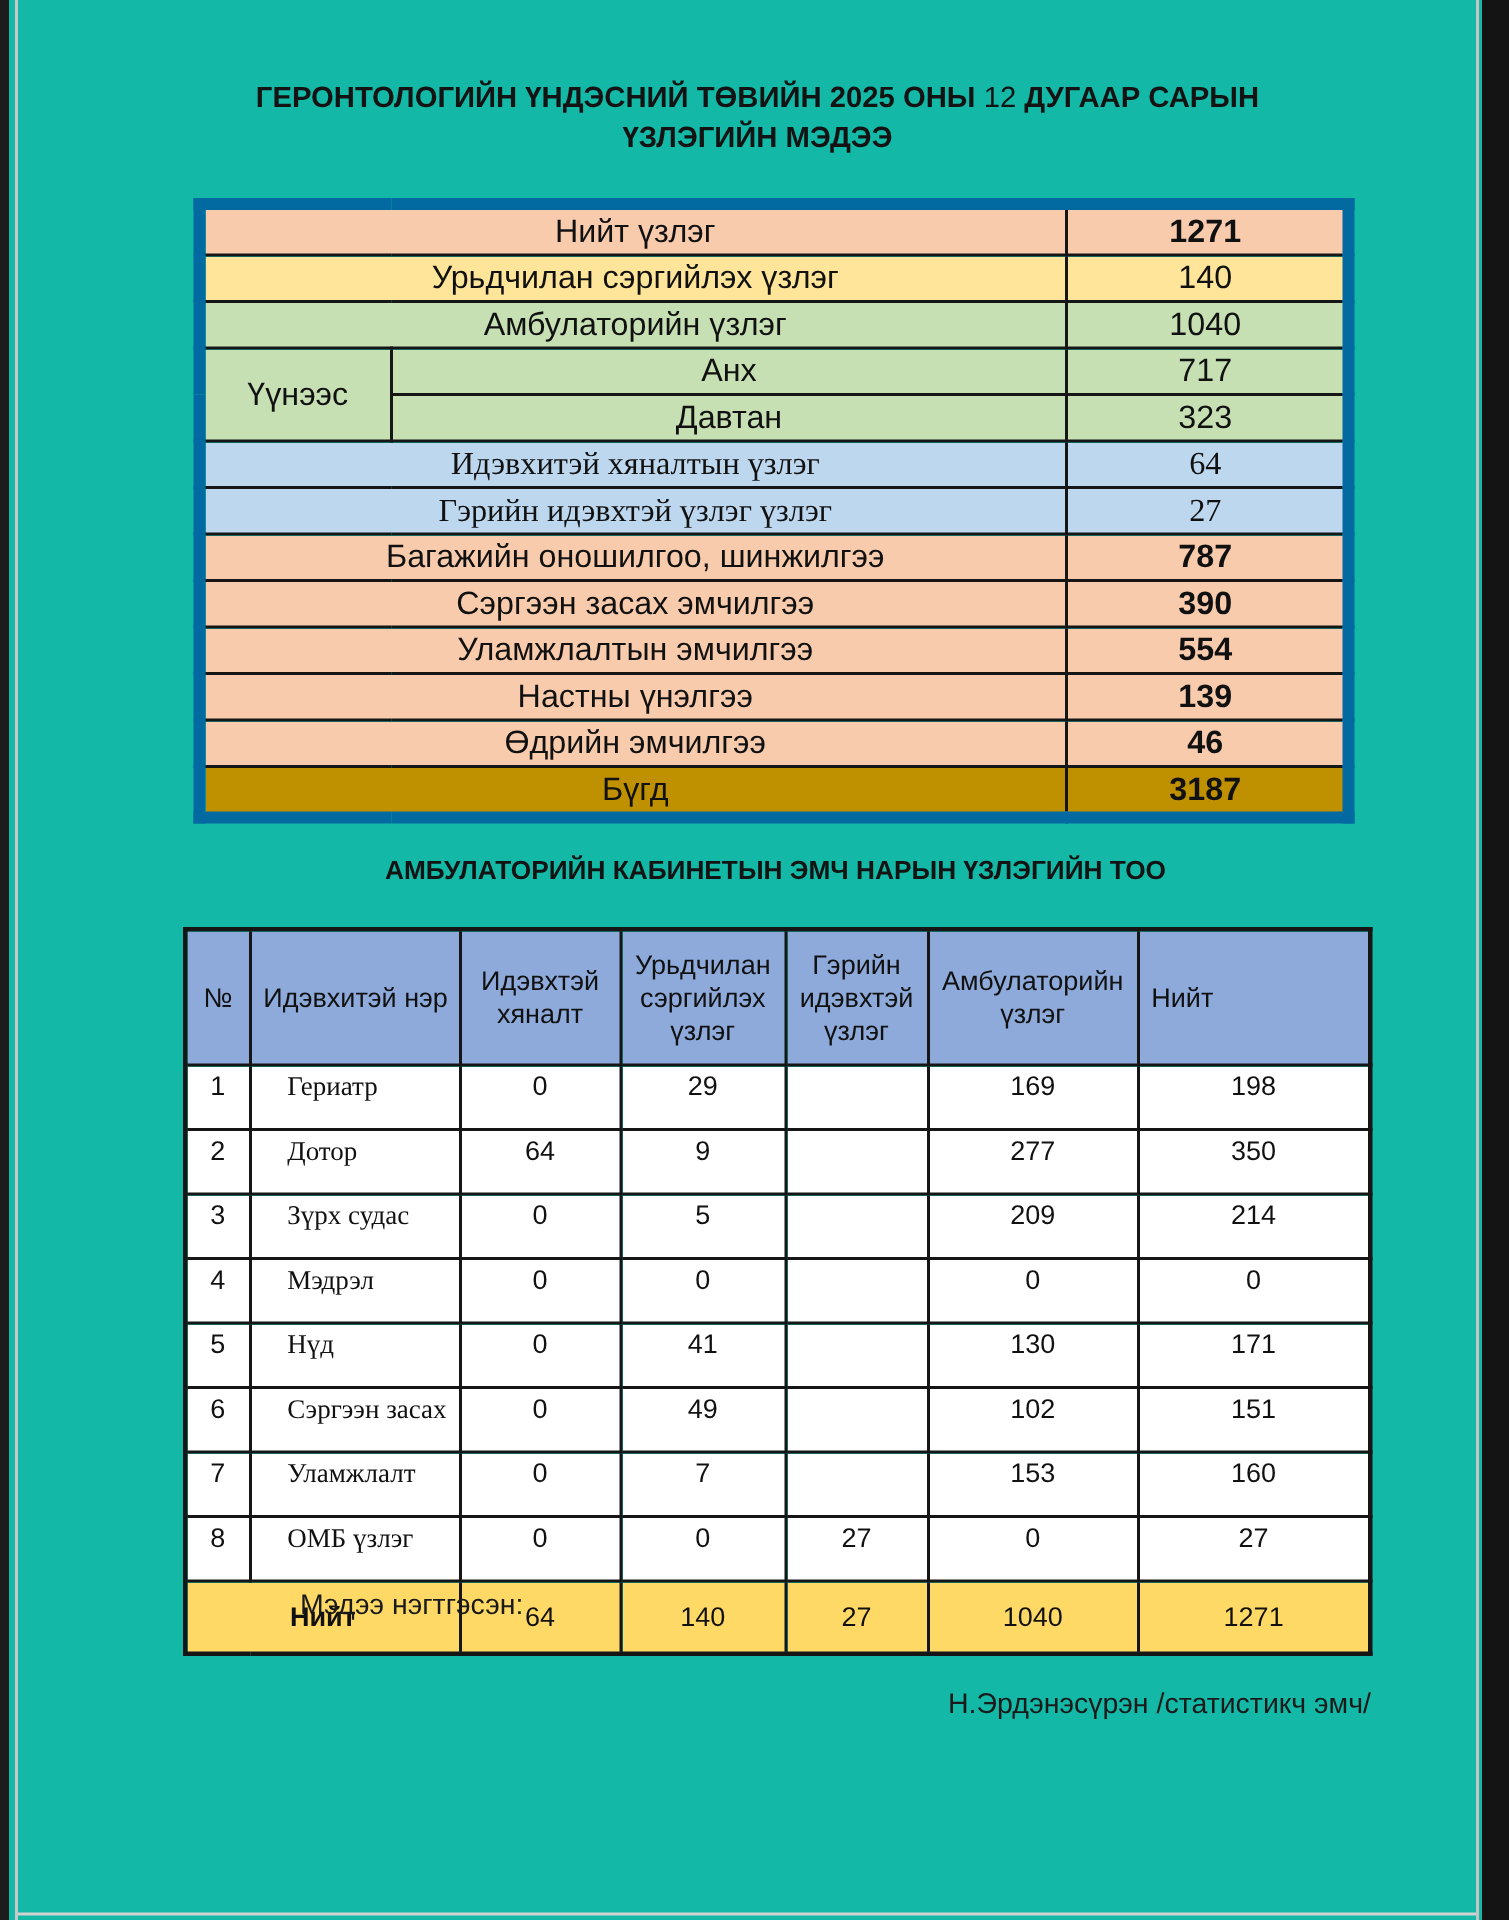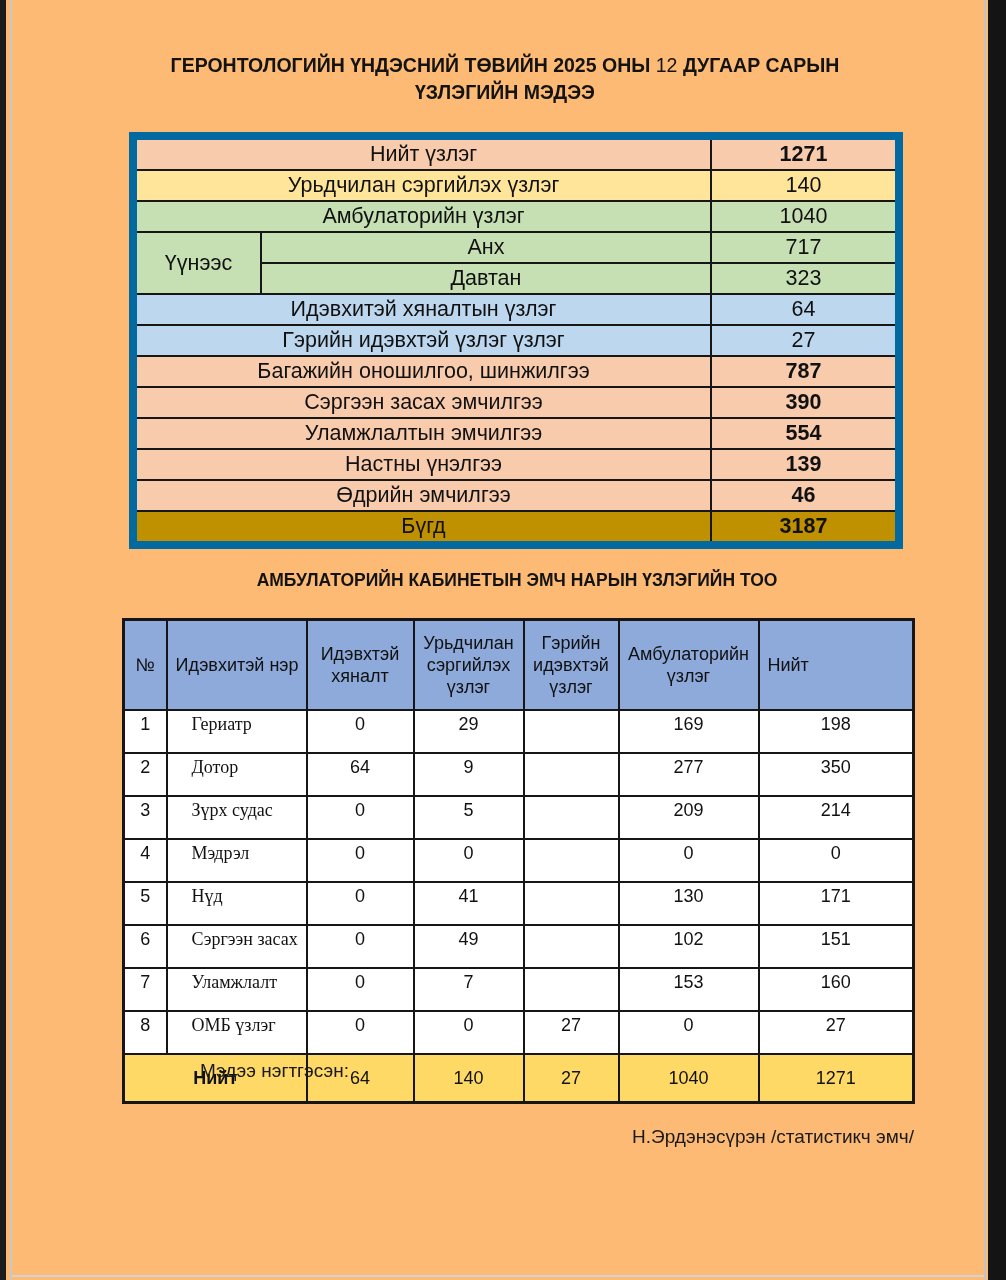--- a/index.html
+++ b/index.html
@@ -1,17 +1,17 @@
 <!DOCTYPE html>
 <html><head>
 <meta charset="utf-8">
 <style>
   html,body{margin:0;padding:0;background:#ffffff;}
   .sheet{
-    position:relative;width:1006px;height:1280px;background:#fdba74;overflow:hidden;
+    position:relative;width:1006px;height:1280px;background:#14b8a6;overflow:hidden;
     font-family:"Liberation Sans","DejaVu Sans",sans-serif;color:#111111;
   }
   
   .edge-left-black{position:absolute;left:0;top:0;width:6px;height:1280px;background:#1c1c1c;}
   .edge-left-gray{position:absolute;left:10px;top:0;width:2px;height:1280px;background:#c8c8c8;}
   .edge-right-gray{position:absolute;left:984px;top:0;width:2px;height:1280px;background:#c4c4c4;}
   .edge-right-black{position:absolute;left:988px;top:0;width:18px;height:1280px;background:#141414;}
   .edge-bottom-gray{position:absolute;left:12px;top:1275px;width:972px;height:2px;background:#d2d2d2;}
 
   .page-title{
@@ -23,21 +23,21 @@
   
   table{border-collapse:collapse;table-layout:fixed;}
   .t1{position:absolute;left:129px;top:132px;width:766px;border:8px solid #0369a1;}
   .t1 td{border:2px solid #161616;height:27px;text-align:center;vertical-align:middle;
          font-size:21.5px;line-height:23px;padding:1px 4px;overflow:hidden;white-space:nowrap;}
   .t1 .val{font-size:21.5px;}
   .t1 .bold{font-weight:bold;}
   tr.peach  td{background:#F8CBAD;}
   tr.yellow td{background:#FFE599;}
   tr.green  td{background:#C6E0B4;}
-  tr.blue   td{background:#BDD7EE;}
+  tr.blue   td{background:#BDD7EE;font-family:Liberation Serif, serif;}
   tr.gold   td{background:#BF9100;}
 
   .t2-title{
     position:absolute;left:122px;top:570px;width:790px;
     text-align:center;font-size:17.5px;font-weight:bold;color:#131313;
   }
 
   
   .t2{position:absolute;left:122px;top:618px;width:790px;border:3px solid #161616;}
   .t2 td,.t2 th{border:2px solid #161616;font-weight:normal;font-size:18px;line-height:22px;

